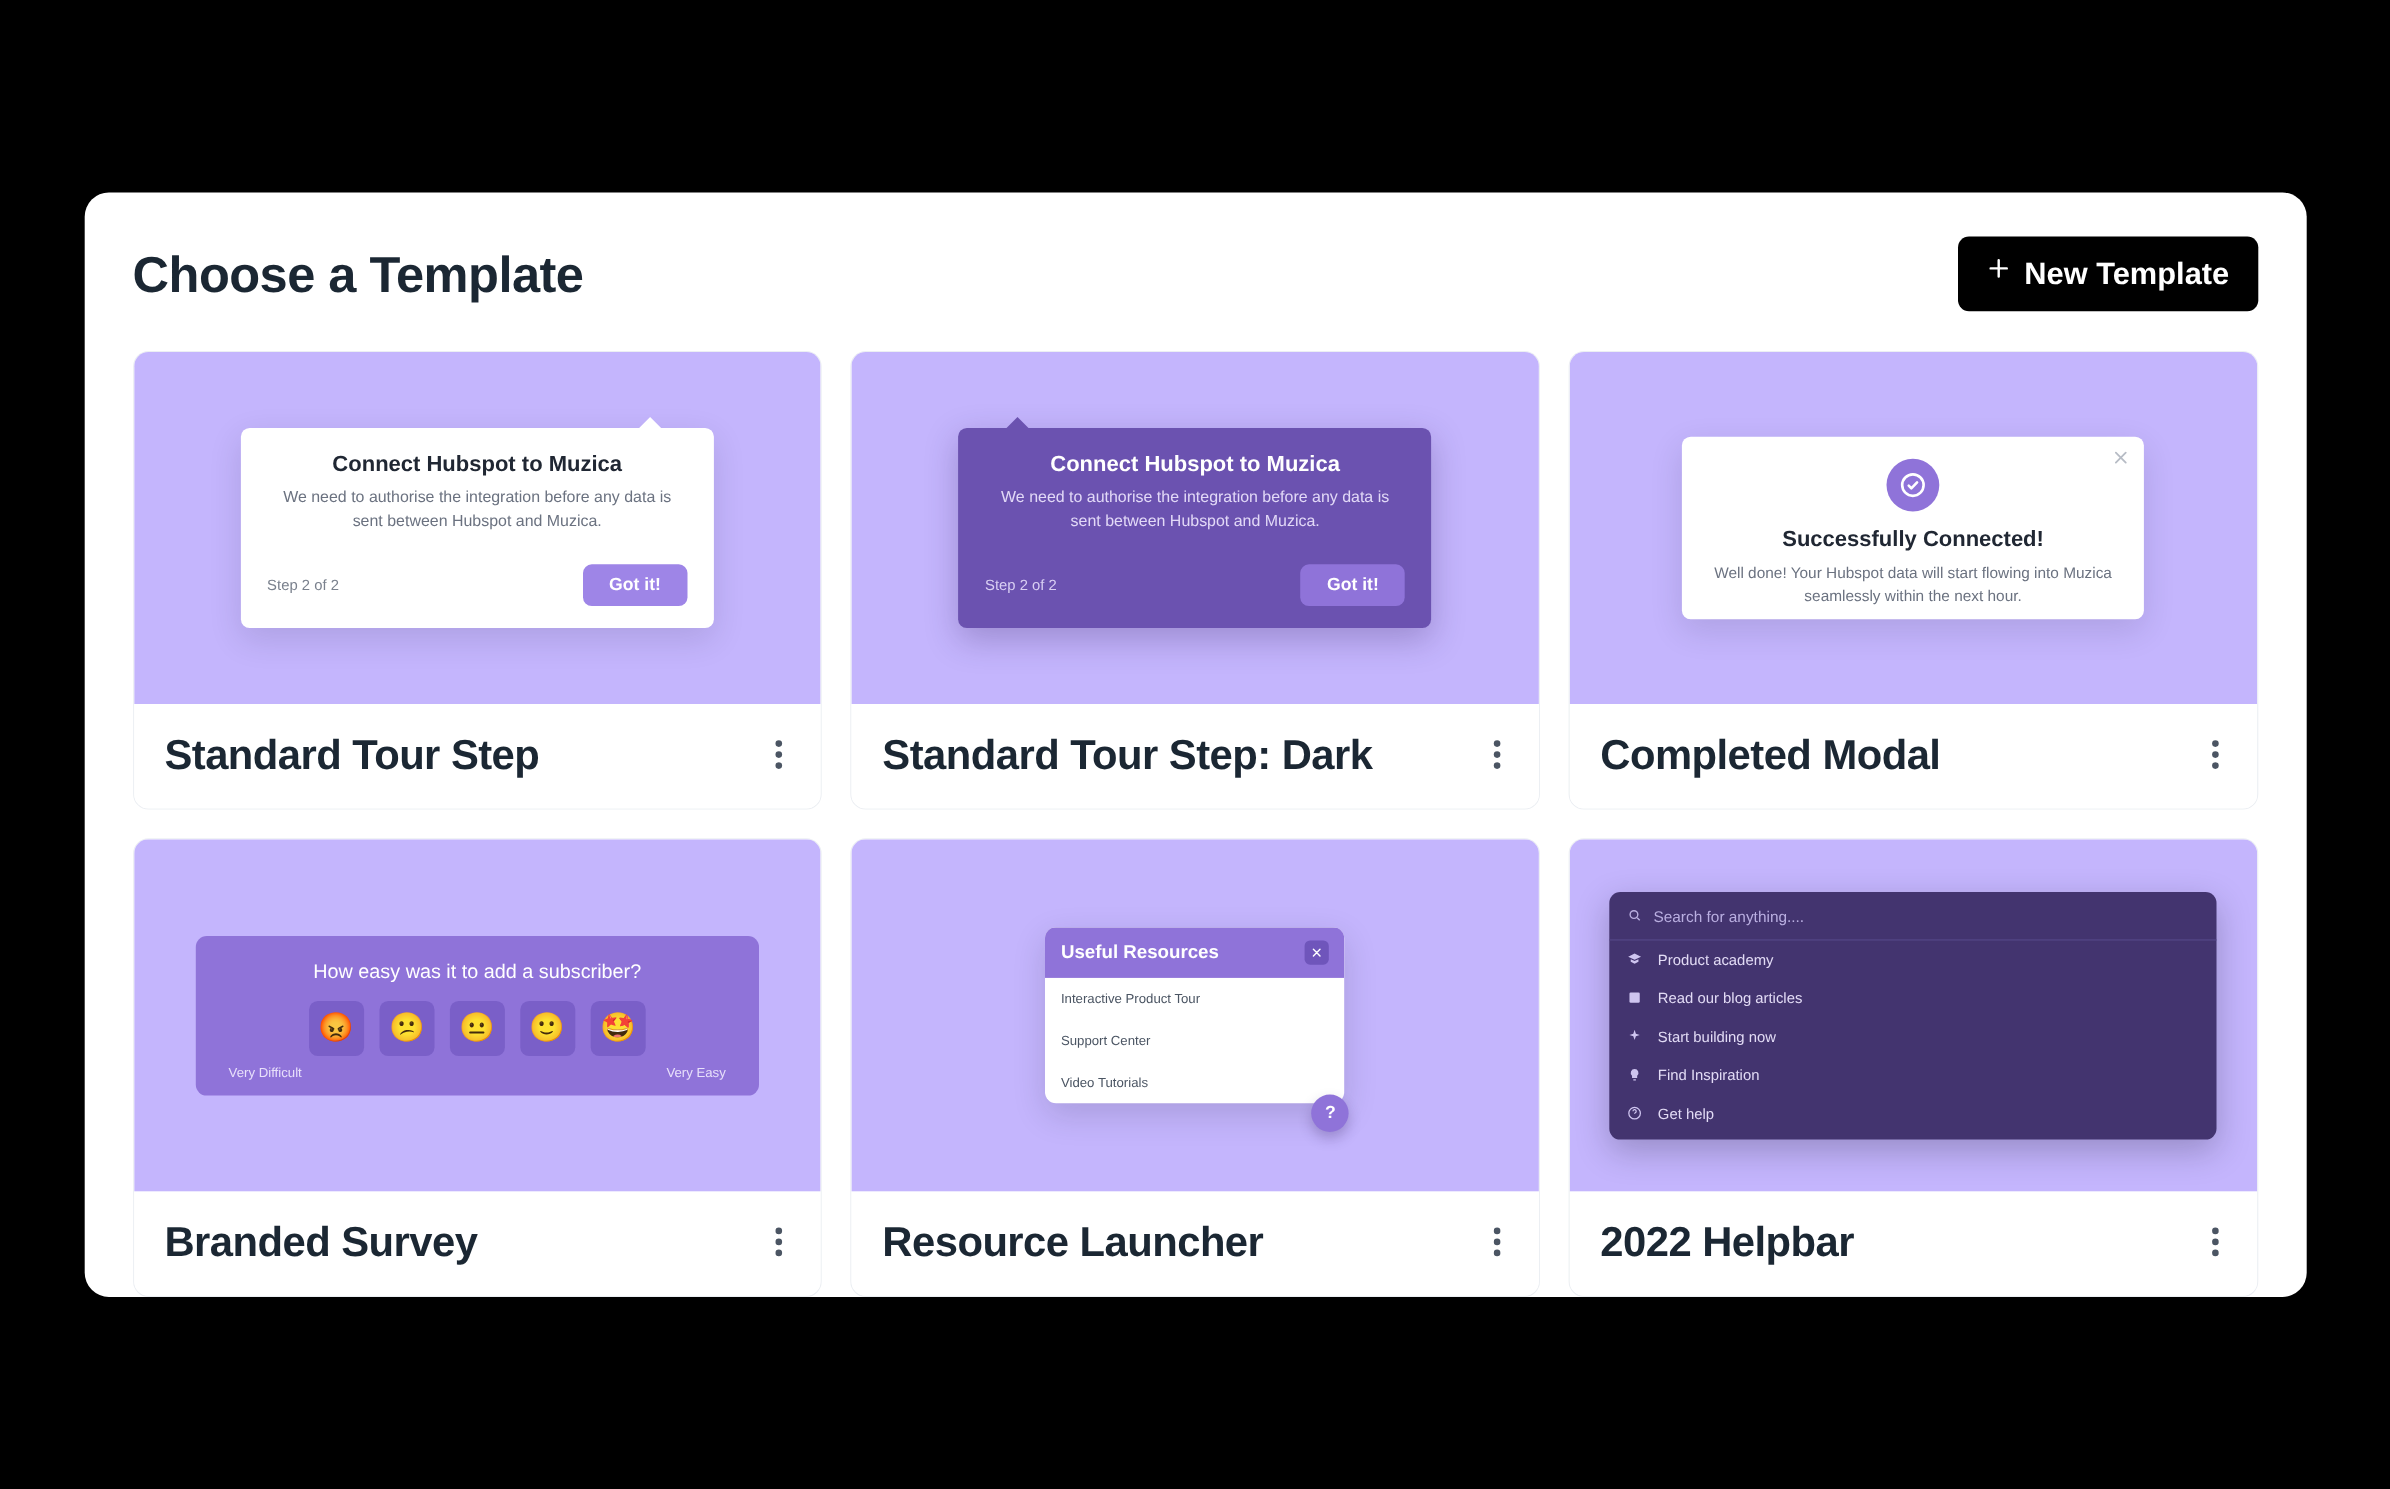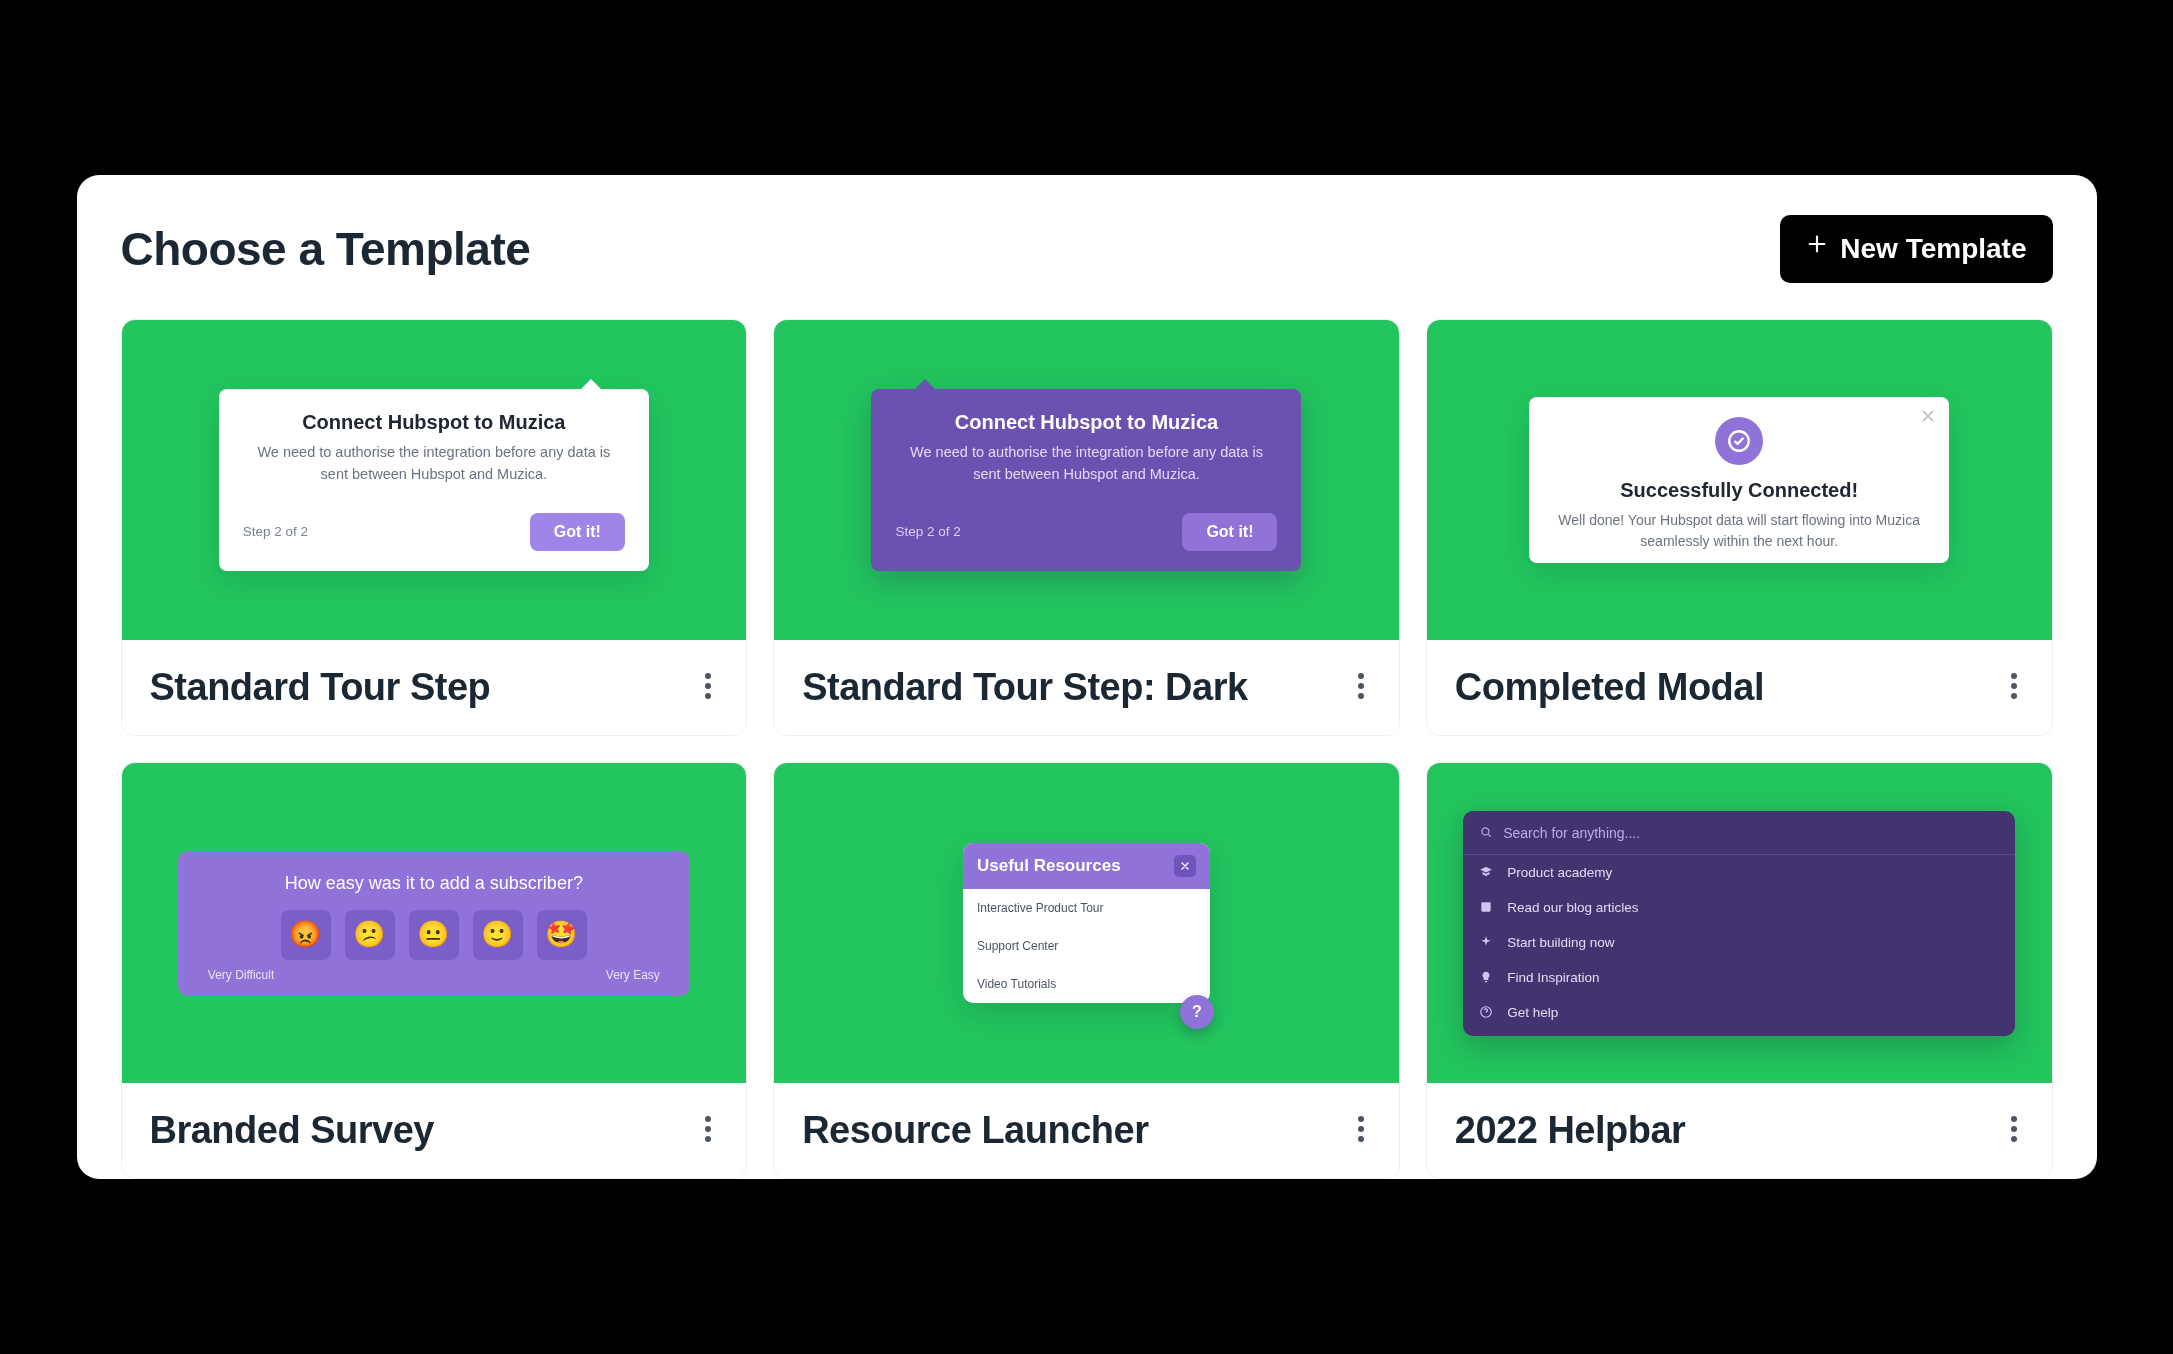--- a/index.html
+++ b/index.html
@@ -55,21 +55,21 @@
   }
   .card {
     border: 1px solid #eceff3;
     border-radius: 14px;
     overflow: hidden;
     display: flex;
     flex-direction: column;
     background: #fff;
   }
   .preview {
-    background: #22c55e;
+    background: #c4b5fd;
     height: 320px;
     display: flex;
     align-items: center;
     justify-content: center;
     position: relative;
   }
   .card-footer {
     display: flex;
     justify-content: space-between;
     align-items: flex-end;
@@ -151,21 +151,21 @@
   }
   .survey h3 { font-size: 18px; font-weight:500; }
   .emoji-row { display:flex; justify-content:center; gap:14px; margin:16px 0 8px; }
   .emoji-cell {
     width:50px; height:50px; background:#7a5fc8; border-radius:8px;
     display:flex; align-items:center; justify-content:center; font-size:26px;
   }
   .survey-labels { display:flex; justify-content:space-between; font-size:12px; padding:0 8px; color:#e8e0fb; }
 
   
-  .rl-wrap { position:relative; width: 247px; }
+  .rl-wrap { position:relative; width: 272px; }
   .rl-panel {
     width:100%; background:#fff; border-radius:10px; overflow:hidden;
     box-shadow: 0 10px 30px rgba(20,20,40,.15);
   }
   .rl-head {
     background:#8f73d9; color:#fff; padding:12px 14px; font-weight:600;
     display:flex; justify-content:space-between; align-items:center; font-size:17px;
   }
   .rl-close { width:22px; height:22px; border-radius:5px; background:#6f55bb; display:flex; align-items:center; justify-content:center; cursor:pointer; }
   .rl-item { padding:12px 14px; font-size:12px; color:#4b5563; }

